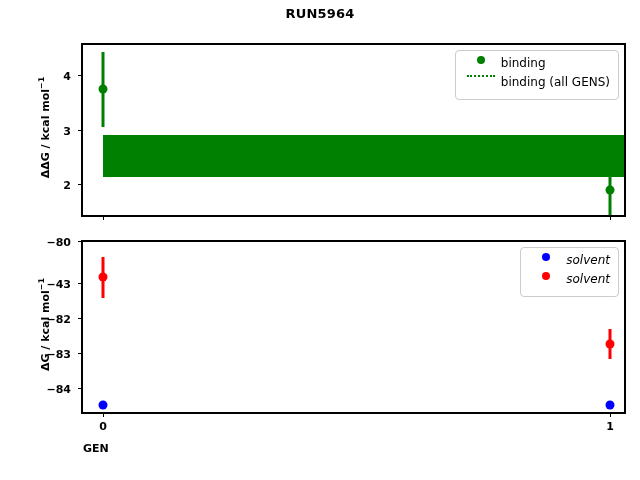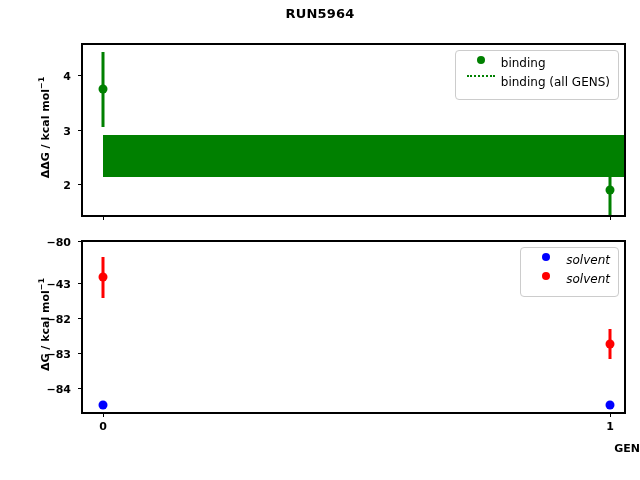--- a/index.html
+++ b/index.html
@@ -96,25 +96,25 @@
     font-size: 11px;
     font-weight: bold;
     color: #000000;
     white-space: nowrap;
     text-align: center;
   }
   #ylabel-top    { left: -38px; top: 50%; margin-top: -9px; width: 160px; margin-left: -80px; }
   #ylabel-bottom { left: -38px; top: 50%; margin-top: -9px; width: 160px; margin-left: -80px; }
   .xlabel {
     position: absolute;
-    left: 16px;
+    left: 0;
     width: 100%;
     top: 100%;
     margin-top: 30px;
-    text-align: right;
+    text-align: left;
     font-size: 11px;
     font-weight: bold;
     color: #000000;
   }
 
   
   .errbar {
     position: absolute;
     width: 3px;
     transform: translateX(-50%);

